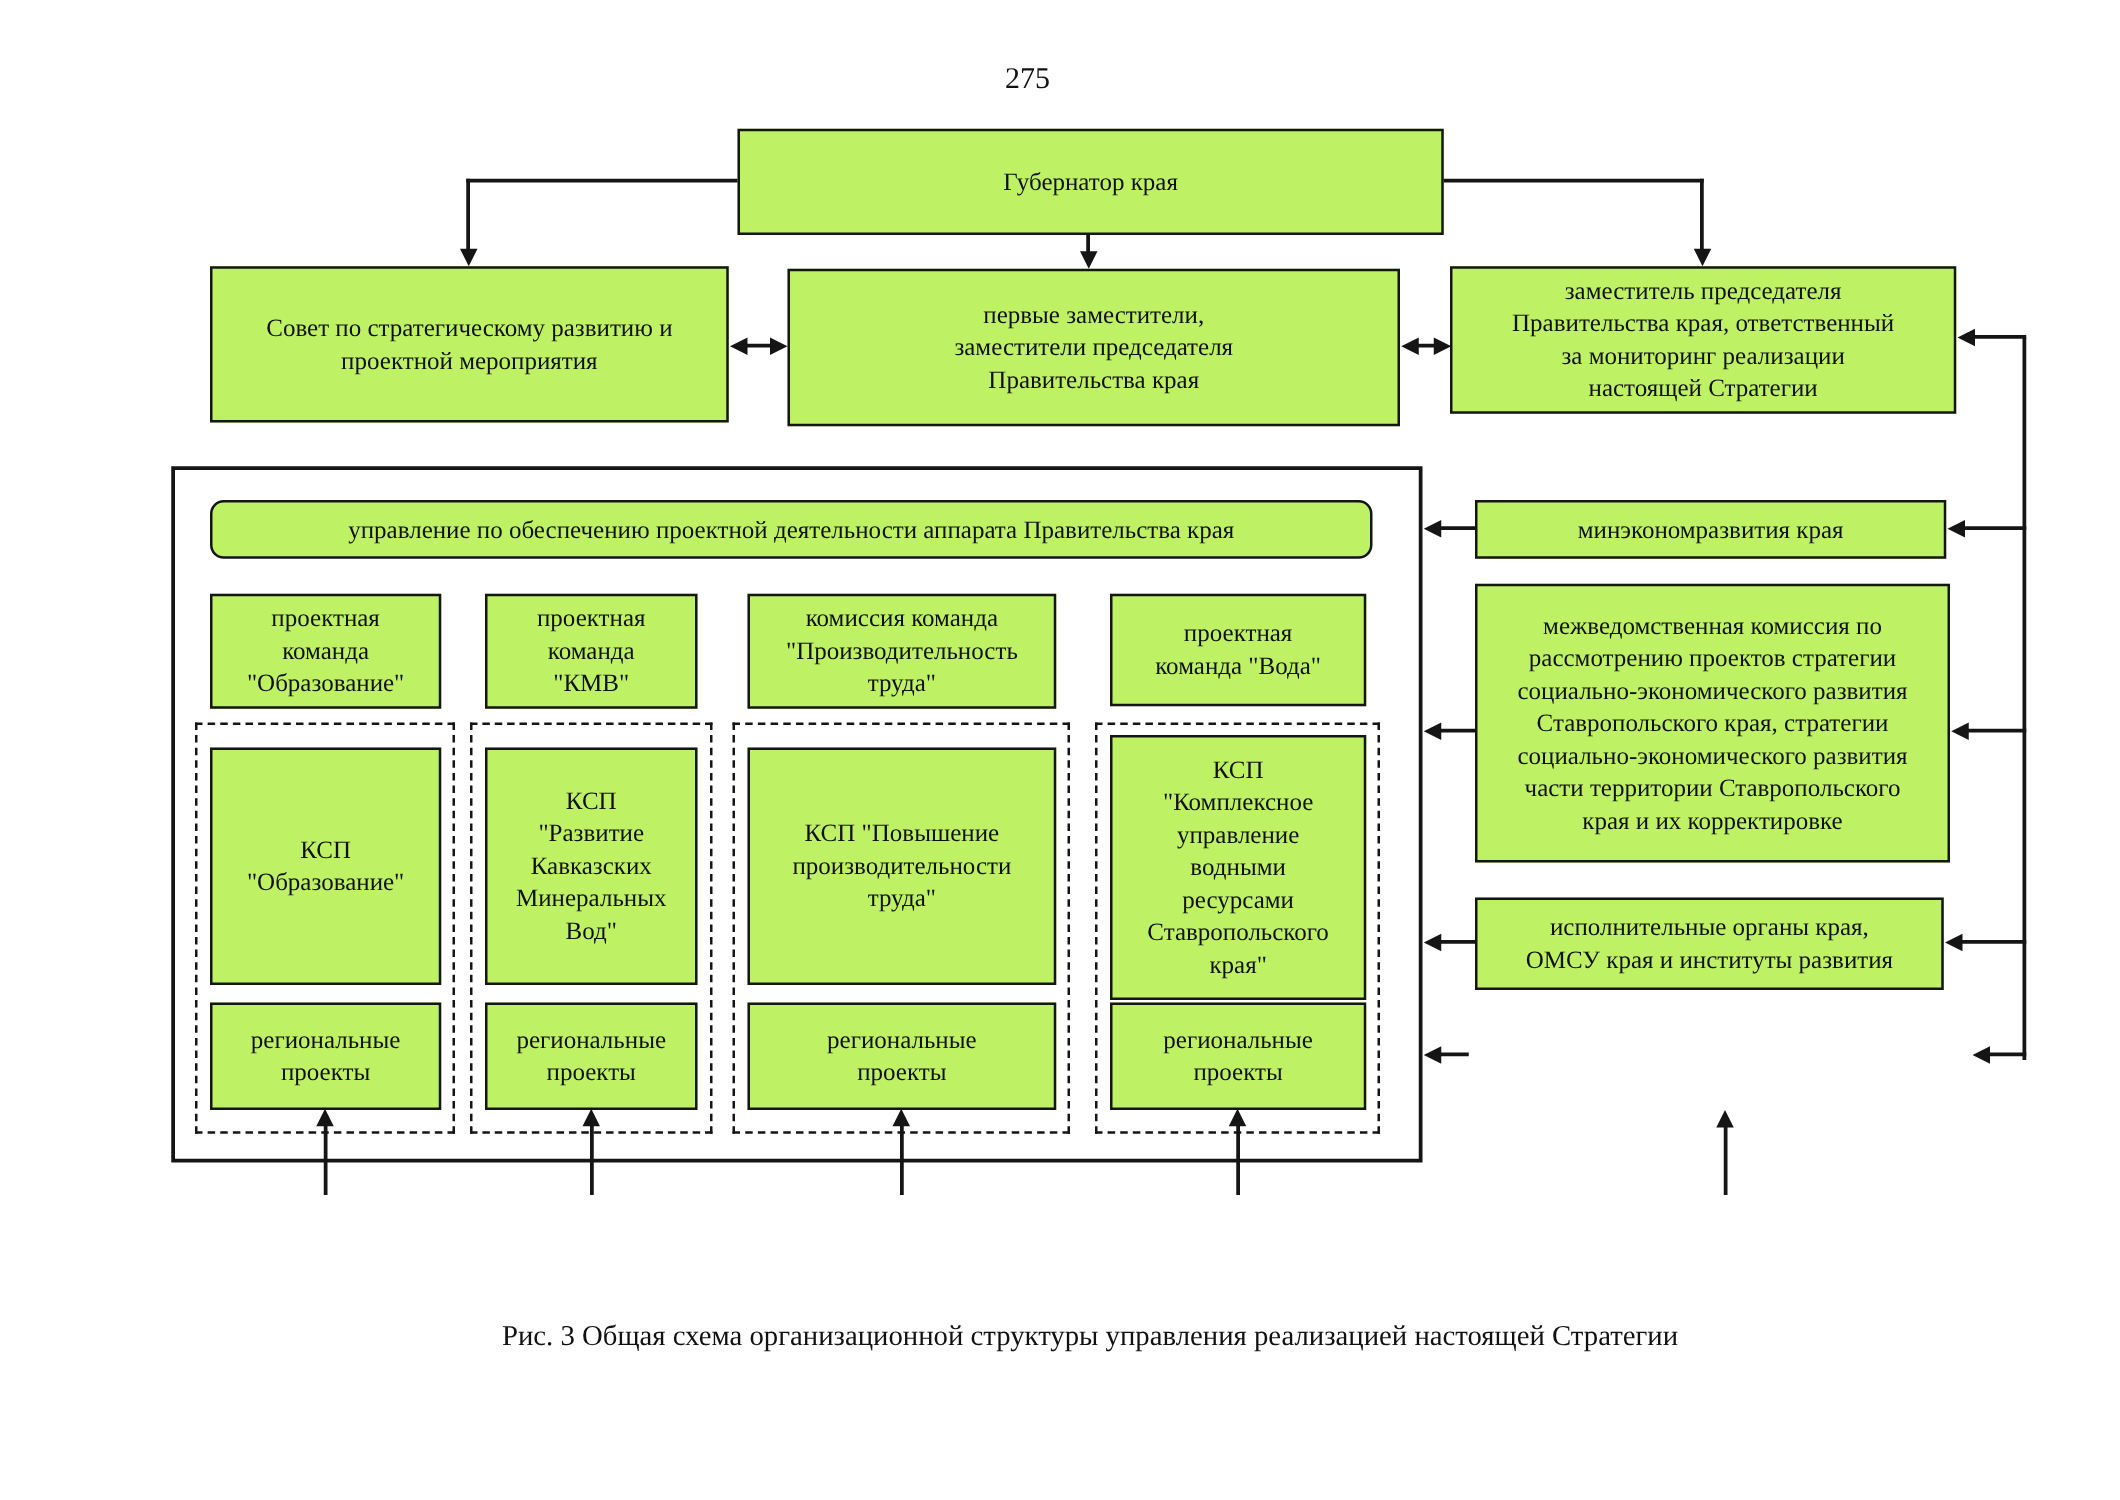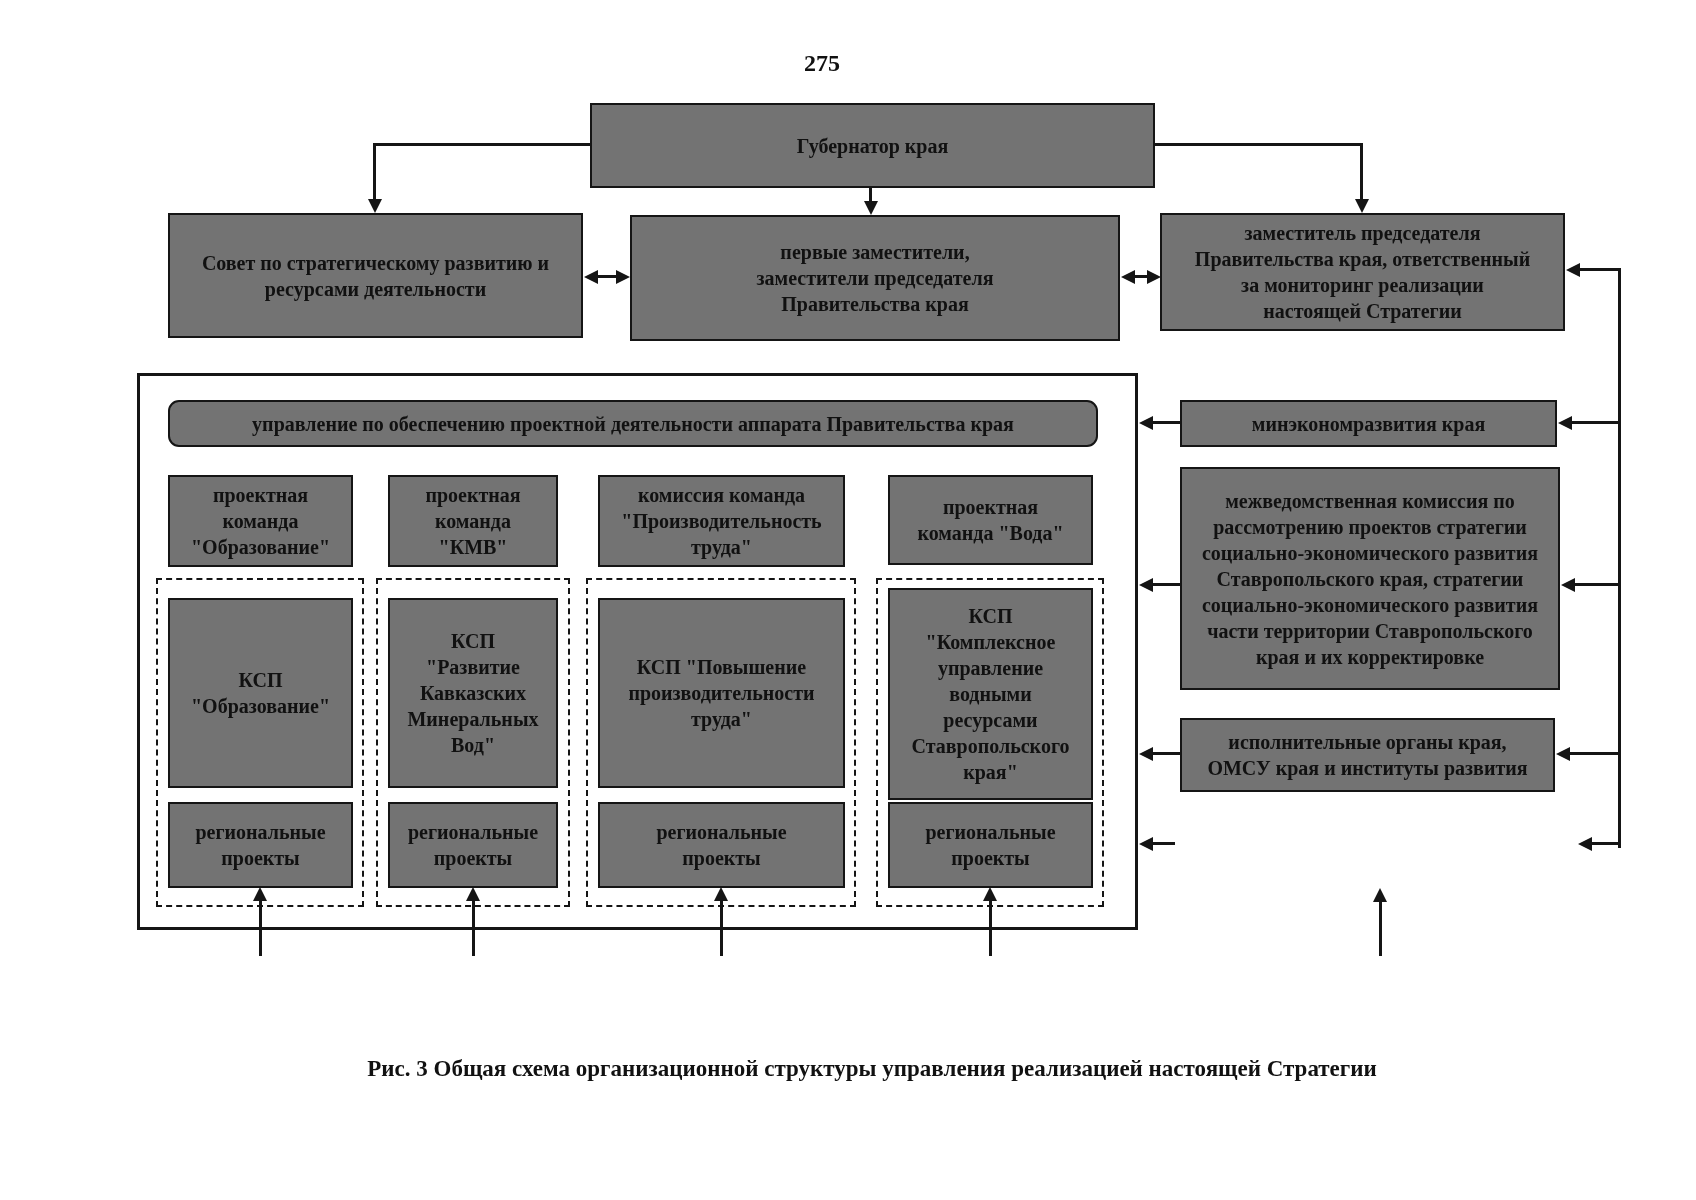--- a/index.html
+++ b/index.html
@@ -1,21 +1,21 @@
 <!DOCTYPE html>
 <html><head>
 <meta charset="utf-8">
 <style>
   html,body { margin:0; padding:0; background:#ffffff; }
   #page {
     position:relative; width:1696px; height:1200px; background:#ffffff;
-    font-family:"Liberation Serif", serif; color:#111; overflow:hidden;font-weight:bold;
+    font-family:"Liberation Serif", serif; color:#111; overflow:hidden;
   }
   .box {
-    position:absolute; border:2px solid #151515; background:#737373;
+    position:absolute; border:2px solid #151515; background:#bef264;
     display:flex; align-items:center; justify-content:center;
     text-align:center; white-space:pre-line;
     font-size:20px; line-height:1.3; padding:4px 8px; box-sizing:border-box;
   }
   .thick { border-width:3px; }
   .dashed {
     position:absolute; border:2px dashed #151515; background:transparent;
     box-sizing:border-box;
   }
   .hline, .vline { position:absolute; background:#151515; }
@@ -42,21 +42,21 @@
   <div class="arr arr-down" style="left:368px; top:199px;"></div>
 
   <div class="vline" style="left:869px; top:188px; width:3px; height:14px;"></div>
   <div class="arr arr-down" style="left:864px; top:201px;"></div>
 
   <div class="hline" style="left:1155px; top:143px; width:208px; height:3px;"></div>
   <div class="vline" style="left:1360px; top:143px; width:3px; height:57px;"></div>
   <div class="arr arr-down" style="left:1355px; top:199px;"></div>
 
   <div class="box" style="left:168px; top:213px; width:415px; height:125px;">Совет по стратегическому развитию и
-ресурсами деятельности</div>
+проектной мероприятия</div>
   <div class="box" style="left:1160px; top:213px; width:405px; height:118px;">заместитель председателя
 Правительства края, ответственный
 за мониторинг реализации
 настоящей Стратегии</div>
   <div class="box" style="left:630px; top:215px; width:490px; height:126px;">первые заместители,
 заместители председателя
 Правительства края</div>
 
   <div class="arr arr-left" style="left:584px; top:270px;"></div>
   <div class="hline" style="left:596px; top:275px; width:22px; height:3px;"></div>

